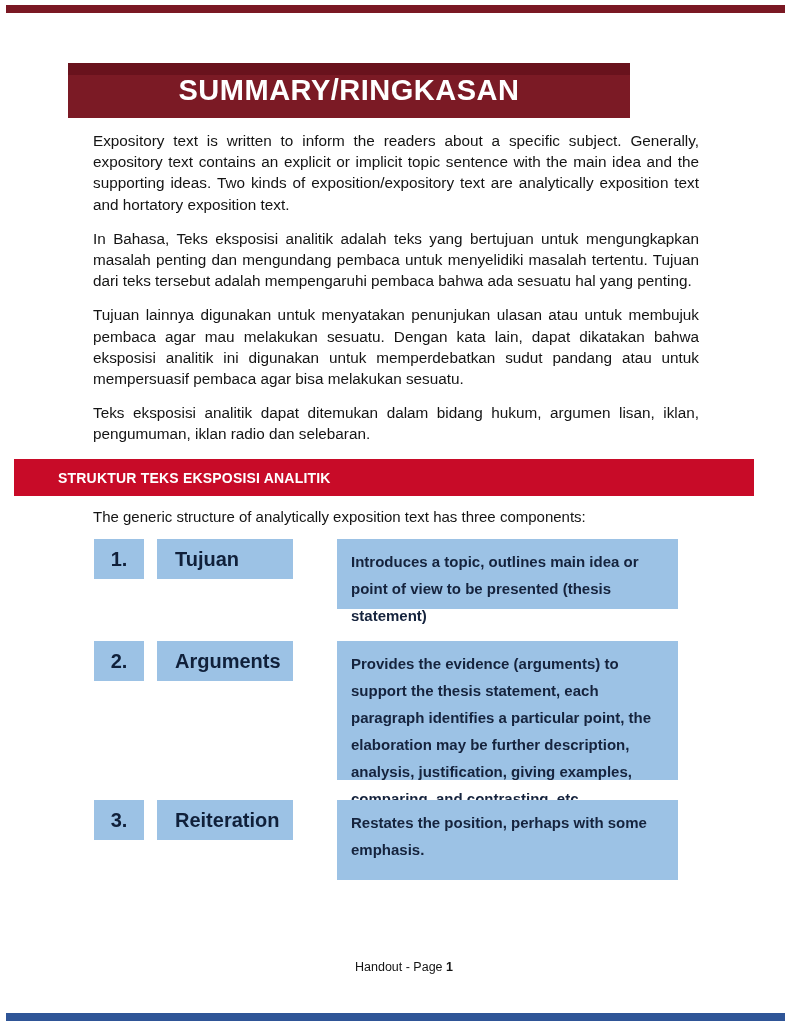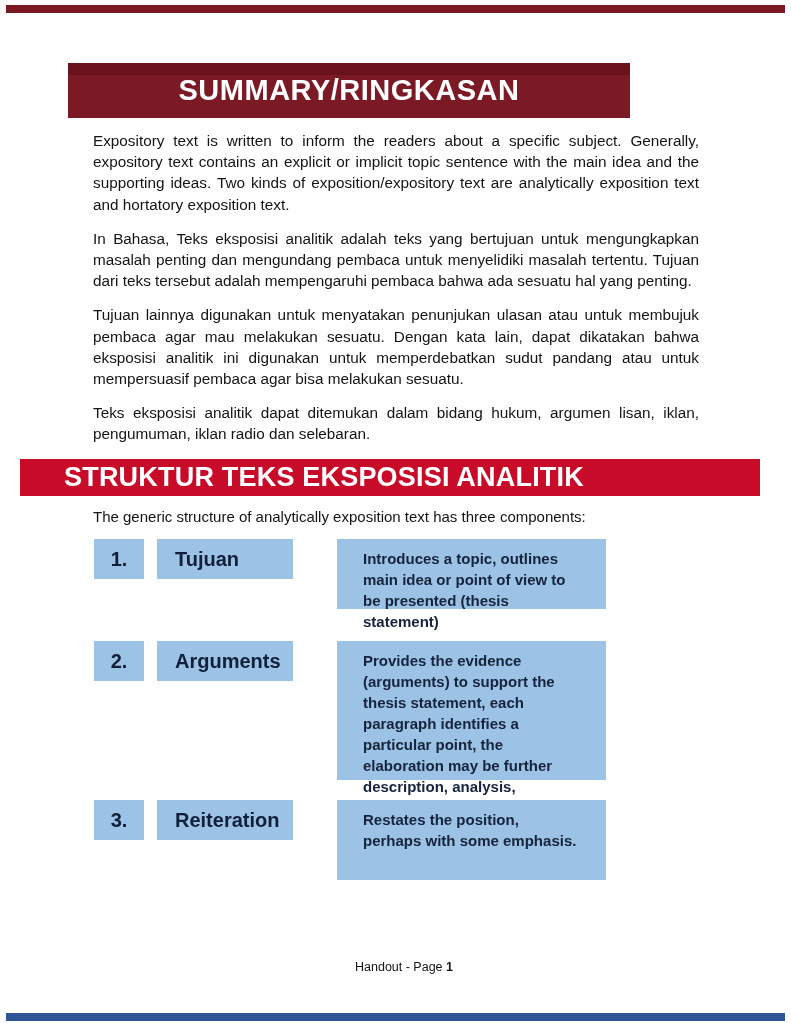--- a/index.html
+++ b/index.html
@@ -26,49 +26,49 @@
     display:flex; align-items:center; justify-content:center;
     font-weight:bold; font-size:29px; letter-spacing:0.5px;margin-left:28px;
   }
   .body-text {
     position:absolute; left:93px; top:126px; width:606px;
     font-size:15.3px; line-height:21.2px; color:#141414;
     text-align:justify;
   }
   .body-text p { margin:4px 0 13px 0; }
   .section-bar {
-    position:absolute; left:20px; top:459px; width:740px; height:37px;
+    position:absolute; left:14px; top:459px; width:740px; height:37px;
     background:#c80b28; color:#ffffff;
     display:flex; align-items:center;
     box-sizing:border-box; padding-left:44px;
-    font-weight:bold; font-size:27px; letter-spacing:0.2px;
+    font-weight:bold; font-size:14px; letter-spacing:0.2px;
   }
   .intro-line {
     position:absolute; left:93px; top:508px; width:620px;
     font-size:15px; color:#141414;
   }
   .struct-row { position:absolute; left:0; width:100%; }
   .num-box {
     position:absolute; left:94px; width:50px; height:40px;
     background:#9cc2e5;
     display:flex; align-items:center; justify-content:center;
     font-weight:bold; font-size:20px; color:#10203a;
   }
   .label-box {
     position:absolute; left:157px; width:136px; height:40px;
     background:#9cc2e5;
     display:flex; align-items:center;
     box-sizing:border-box; padding-left:18px;
     font-weight:bold; font-size:20px; color:#10203a;
   }
   .desc-box {
-    position:absolute; left:337px; width:269px;
+    position:absolute; left:337px; width:341px;
     background:#9cc2e5;
-    box-sizing:border-box; padding:9px 26px;
-    font-weight:bold; font-size:15px; line-height:21px; color:#15233d;
+    box-sizing:border-box; padding:9px 14px;
+    font-weight:bold; font-size:15px; line-height:27px; color:#15233d;
   }
   .row-1 { top:539px; } .row-1 .desc-box { height:70px; }
   .row-2 { top:641px; } .row-2 .desc-box { height:139px; }
   .row-3 { top:800px; } .row-3 .desc-box { height:80px; }
   .footer {
     position:absolute; left:17px; right:0; top:960px;
     text-align:center; font-size:12.5px; color:#141414;
   }
   .footer .pagenum { font-weight:bold; }
 </style>

